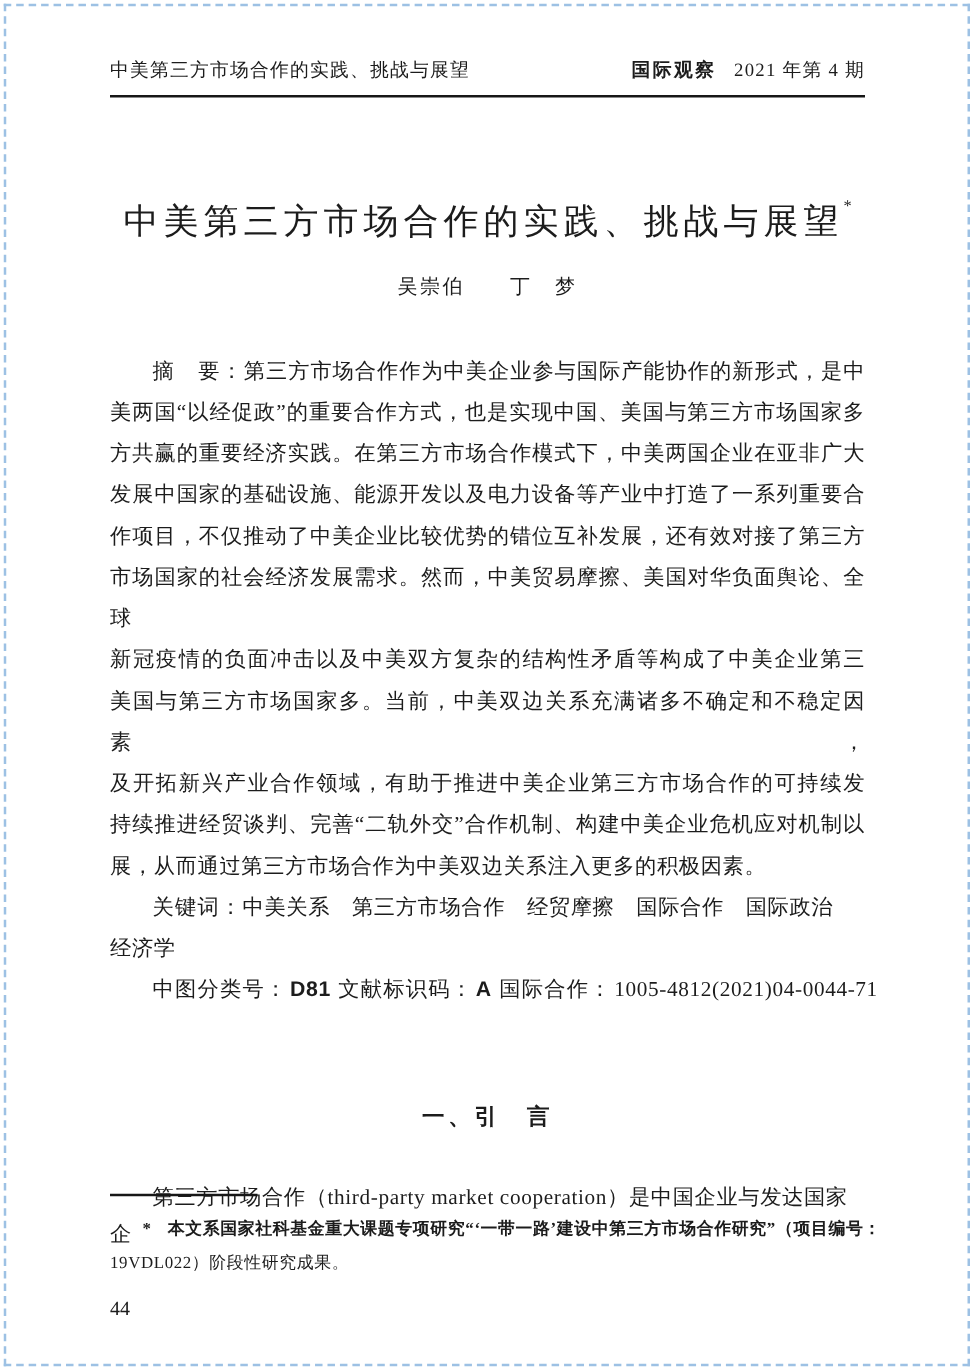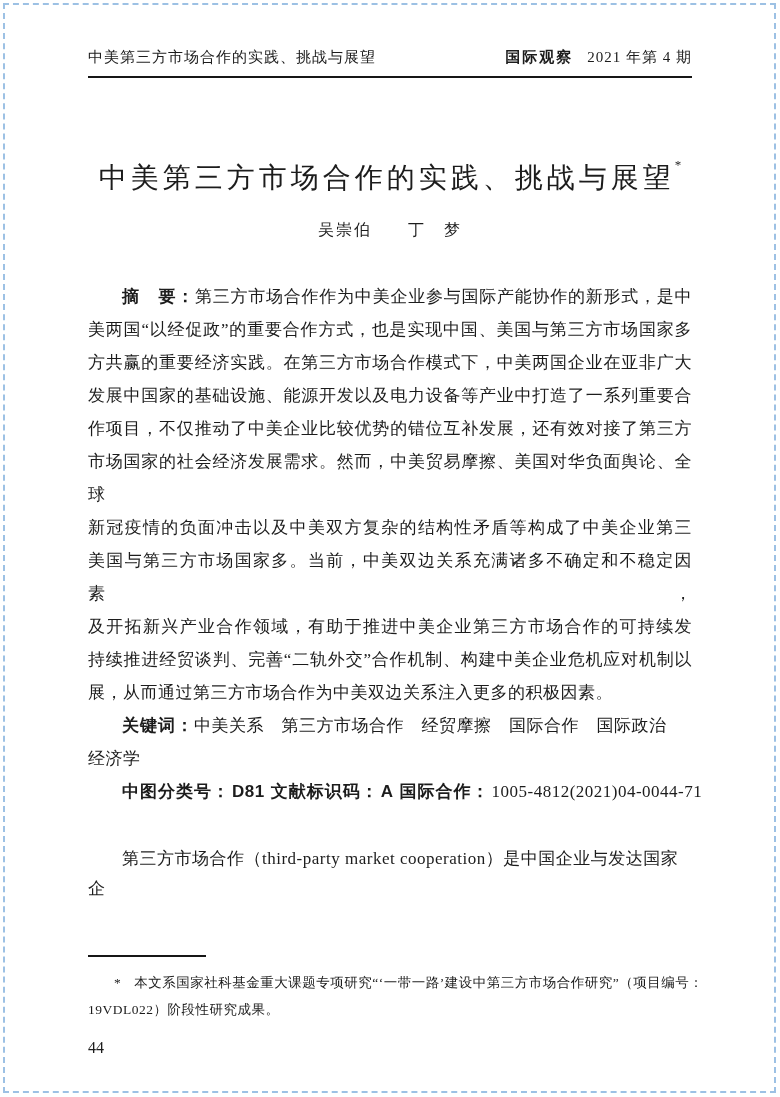--- a/index.html
+++ b/index.html
@@ -76,21 +76,21 @@
     white-space: nowrap;
   }
   .jl {
     white-space: normal;
     text-align: justify;
     text-align-last: justify;
   }
   .indent { text-indent: 2em; }
   .label {
     font-family: "Liberation Sans", "DejaVu Sans", sans-serif;
-    font-weight: bold;
+    font-weight: normal;
     letter-spacing: 1px;
   }
   .meta-line .label { margin-right: 2px; }
   .meta-val-bold {
     font-family: "Liberation Sans", "DejaVu Sans", sans-serif;
     font-weight: bold;
     margin-right: 6px;
   }
   .meta-val { letter-spacing: 0.5px; }
   
@@ -118,21 +118,21 @@
     width: 622px;
     font-size: 13.5px;
     line-height: 27px;
     letter-spacing: 0.5px;
   }
   .fn-rule {
     width: 118px;
     border-top: 2px solid #161616;
     margin-bottom: 12px;
   }
-  .fn-line1 { text-indent: 26px; }
+  .fn-line1 { text-indent: 26px; font-weight: bold; }
   .fn-marker { margin-right: 13px; }
   .page-number {
     position: absolute;
     left: 88px;
     top: 1037px;
     font-size: 16px;
     line-height: 22px;
   }
 </style>
 </head>
@@ -171,20 +171,21 @@
 
   <div class="keywords">
     <div class="kw-line indent"><span class="label">关键词：</span><span>中美关系　第三方市场合作　经贸摩擦　国际合作　国际政治</span></div>
     <div class="kw-line">经济学</div>
   </div>
 
   <div class="meta-line indent">
     <span class="label">中图分类号：</span><span class="meta-val-bold">D81</span><span class="label">文献标识码：</span><span class="meta-val-bold">A</span><span class="label">国际合作：</span><span class="meta-val">1005-4812(2021)04-0044-71</span>
   </div>
 
+  <div class="section-heading">一、引　言</div>
 
   <div class="body-par">第三方市场合作（third-party market cooperation）是中国企业与发达国家企</div>
 
 </div>
 
 <div class="footnote">
   <div class="fn-rule"></div>
   <div class="fn-line1"><span class="fn-marker">*</span><span>本文系国家社科基金重大课题专项研究“‘一带一路’建设中第三方市场合作研究”（项目编号：</span></div>
   <div>19VDL022）阶段性研究成果。</div>
 </div>

